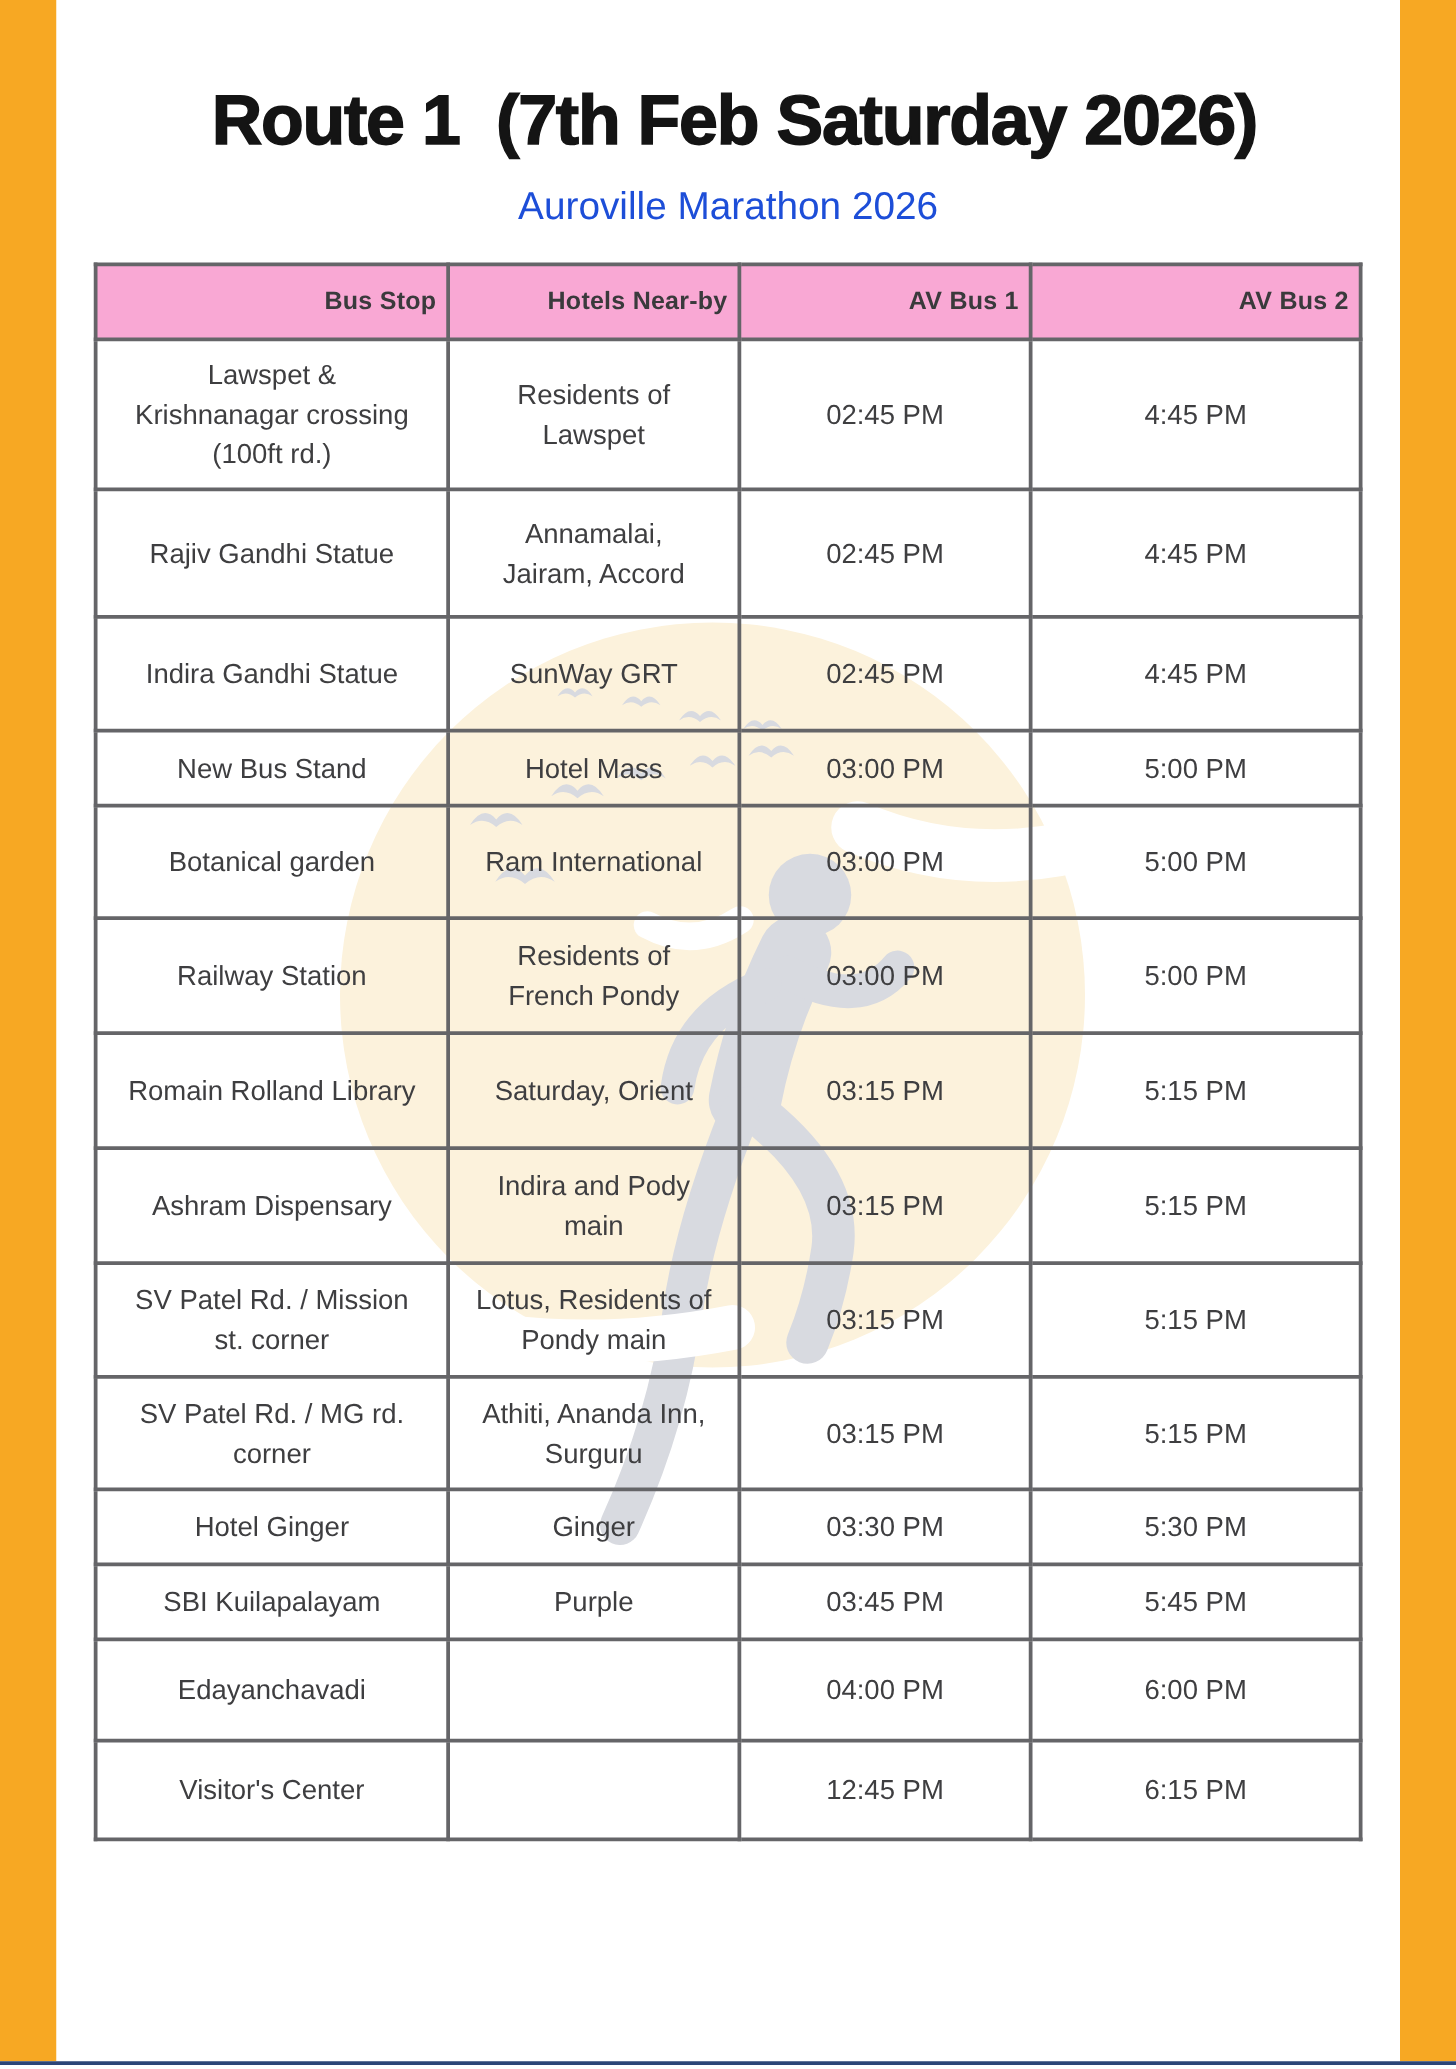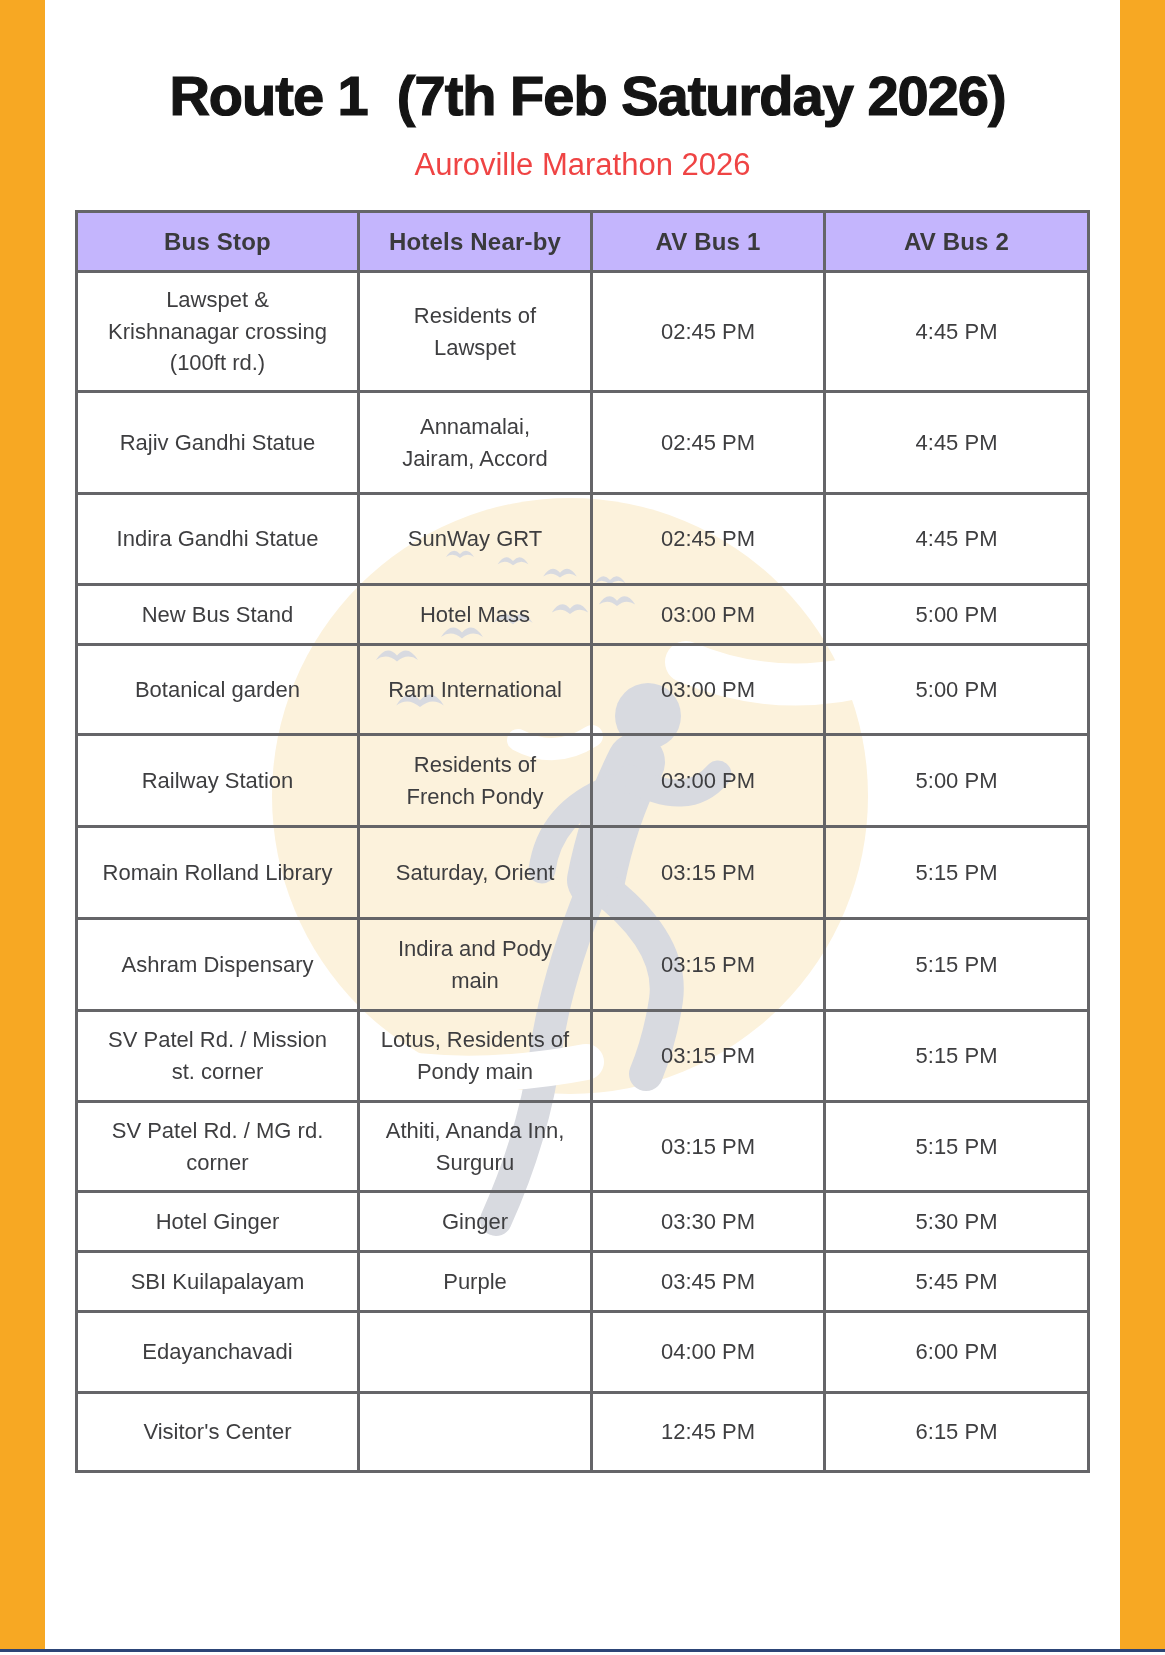--- a/index.html
+++ b/index.html
@@ -44,21 +44,21 @@
     z-index: 1;
   }
   .page-subtitle {
     position: absolute;
     top: 146px;
     left: 45px; right: 45px;
     text-align: center;
     font-size: 31px;
     line-height: 1.25;
     font-weight: 400;
-    color: #ef4444;
+    color: #1d4ed8;
     z-index: 1;
   }
   .watermark {
     position: absolute;
     left: 250px;
     top: 478px;
     width: 640px;
     height: 830px;
     z-index: 0;
     pointer-events: none;
@@ -74,25 +74,26 @@
     background: transparent;
   }
   table.schedule th, table.schedule td {
     border: 3px solid #656568;
     text-align: center;
     vertical-align: middle;
     padding: 2px 8px;
     background: transparent;
   }
   table.schedule th {
-    background: #c4b5fd;
-    font-size: 24px;
+    background: #f9a8d4;
+    font-size: 20px;
     font-weight: 700;
     color: #3a3a3c;
     letter-spacing: 0.2px;
+    text-align: right;
   }
   table.schedule td {
     font-size: 22px;
     line-height: 1.45;
     color: #3e3e40;
     white-space: pre-line;
   }
 </style>
 </head>
 <body>

